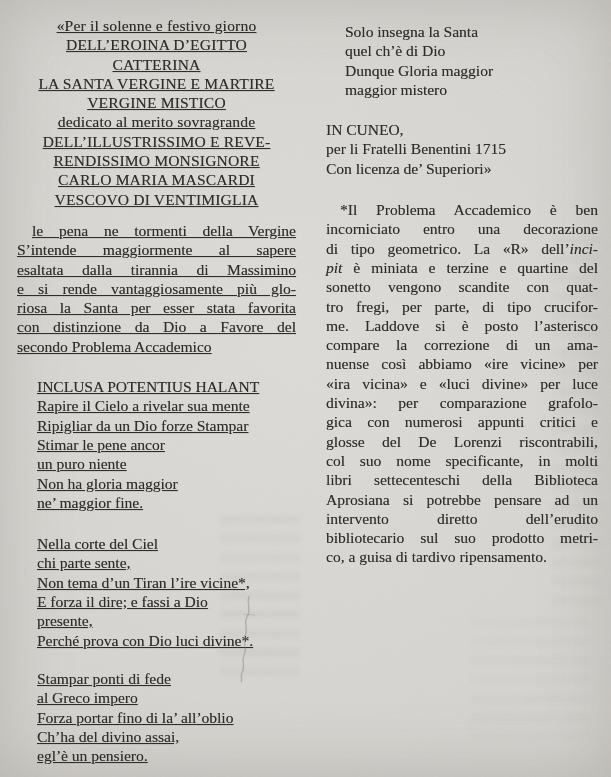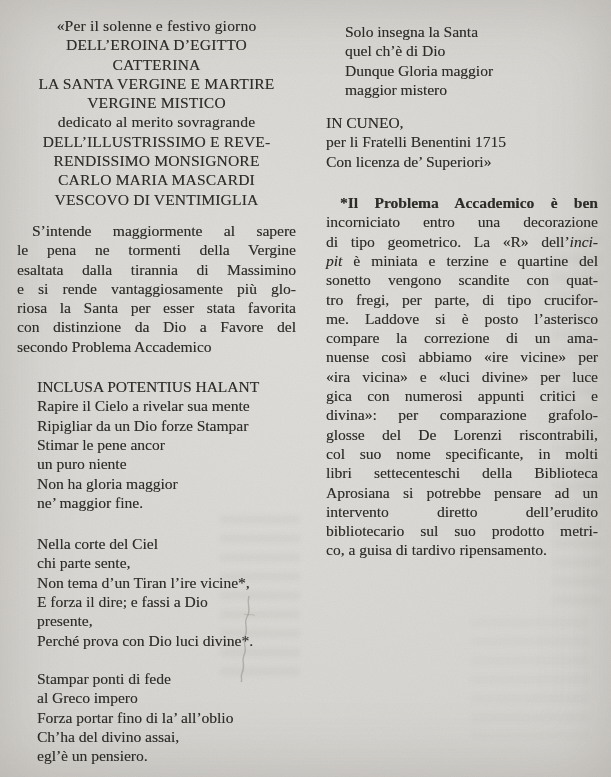--- a/index.html
+++ b/index.html
@@ -22,39 +22,39 @@
     position: absolute; top: 0; left: 0;
     pointer-events: none;
   }
   .noise { mix-blend-mode: multiply; }
   .col {
     position: absolute;
     font-size: 15.5px;
     line-height: 19.3px;
     text-shadow: 0.2px 0.2px 0.6px rgba(47,45,41,0.45);
   }
-  .col-left  { left: 17px;  top: 16px; width: 279px; }
+  .col-left  { left: 17px;  top: 16px; width: 279px; text-decoration: underline; }
   .col-right { left: 326px; top: 22px; width: 272px; }
 
   .dedication { text-align: center; letter-spacing: 0.2px; }
 
   .para .line { text-align: justify; text-align-last: justify; }
   .para .line:last-child { text-align-last: left; }
   .intro { margin-top: 12px; }
   .intro .line:first-child { padding-left: 15px; }
 
   .stanza { padding-left: 20px; }
   .stanza-1 { margin-top: 21px; }
   .stanza-2 { margin-top: 22px; }
   .stanza-3 { margin-top: 19px; }
 
   .col-right .stanza { padding-left: 19px; }
-  .imprint { margin-top: 14px; }
+  .imprint { margin-top: 21px; }
   .footnote { margin-top: 22px; }
-  .footnote .line:first-child { padding-left: 14px; font-weight: bold; }
+  .footnote .line:first-child { padding-left: 14px; }
 
   .it { font-style: italic; }
 
   .bleed {
     position: absolute;
     pointer-events: none;
     background: repeating-linear-gradient(180deg,
       rgba(118,116,108,0.11) 0px, rgba(118,116,108,0.11) 9px,
       rgba(118,116,108,0.00) 9px, rgba(118,116,108,0.00) 19px);
     filter: blur(2.5px);
@@ -80,22 +80,22 @@
         <div class="line"><span>CATTERINA</span></div>
         <div class="line"><span>LA SANTA VERGINE E MARTIRE</span></div>
         <div class="line"><span>VERGINE MISTICO</span></div>
         <div class="line"><span>dedicato al merito sovragrande</span></div>
         <div class="line"><span>DELL’ILLUSTRISSIMO E REVE-</span></div>
         <div class="line"><span>RENDISSIMO MONSIGNORE</span></div>
         <div class="line"><span>CARLO MARIA MASCARDI</span></div>
         <div class="line"><span>VESCOVO DI VENTIMIGLIA</span></div>
       </div>
     <div class="para intro">
+        <div class="line"><span>le pena ne tormenti della Vergine</span></div>
         <div class="line"><span>S’intende maggiormente al sapere</span></div>
-        <div class="line"><span>le pena ne tormenti della Vergine</span></div>
         <div class="line"><span>esaltata dalla tirannia di Massimino</span></div>
         <div class="line"><span>e si rende vantaggiosamente più glo-</span></div>
         <div class="line"><span>riosa la Santa per esser stata favorita</span></div>
         <div class="line"><span>con distinzione da Dio a Favore del</span></div>
         <div class="line"><span>secondo Problema Accademico</span></div>
       </div>
     <div class="stanza stanza-1">
         <div class="line"><span>INCLUSA POTENTIUS HALANT</span></div>
         <div class="line"><span>Rapire il Cielo a rivelar sua mente</span></div>
         <div class="line"><span>Ripigliar da un Dio forze Stampar</span></div>
@@ -137,22 +137,22 @@
         <div class="line"><span>*Il Problema Accademico è ben</span></div>
         <div class="line"><span>incorniciato entro una decorazione</span></div>
         <div class="line"><span>di tipo geometrico. La «R» dell’</span><span class="it">inci-</span></div>
         <div class="line"><span class="it">pit</span><span> è miniata e terzine e quartine del</span></div>
         <div class="line"><span>sonetto vengono scandite con quat-</span></div>
         <div class="line"><span>tro fregi, per parte, di tipo crucifor-</span></div>
         <div class="line"><span>me. Laddove si è posto l’asterisco</span></div>
         <div class="line"><span>compare la correzione di un ama-</span></div>
         <div class="line"><span>nuense così abbiamo «ire vicine» per</span></div>
         <div class="line"><span>«ira vicina» e «luci divine» per luce</span></div>
+        <div class="line"><span>divina»: per comparazione grafolo-</span></div>
         <div class="line"><span>gica con numerosi appunti critici e</span></div>
-        <div class="line"><span>divina»: per comparazione grafolo-</span></div>
         <div class="line"><span>glosse del De Lorenzi riscontrabili,</span></div>
         <div class="line"><span>col suo nome specificante, in molti</span></div>
         <div class="line"><span>libri settecenteschi della Biblioteca</span></div>
         <div class="line"><span>Aprosiana si potrebbe pensare ad un</span></div>
         <div class="line"><span>intervento diretto dell’erudito</span></div>
         <div class="line"><span>bibliotecario sul suo prodotto metri-</span></div>
         <div class="line"><span>co, a guisa di tardivo ripensamento.</span></div>
       </div>
   </div>
 

